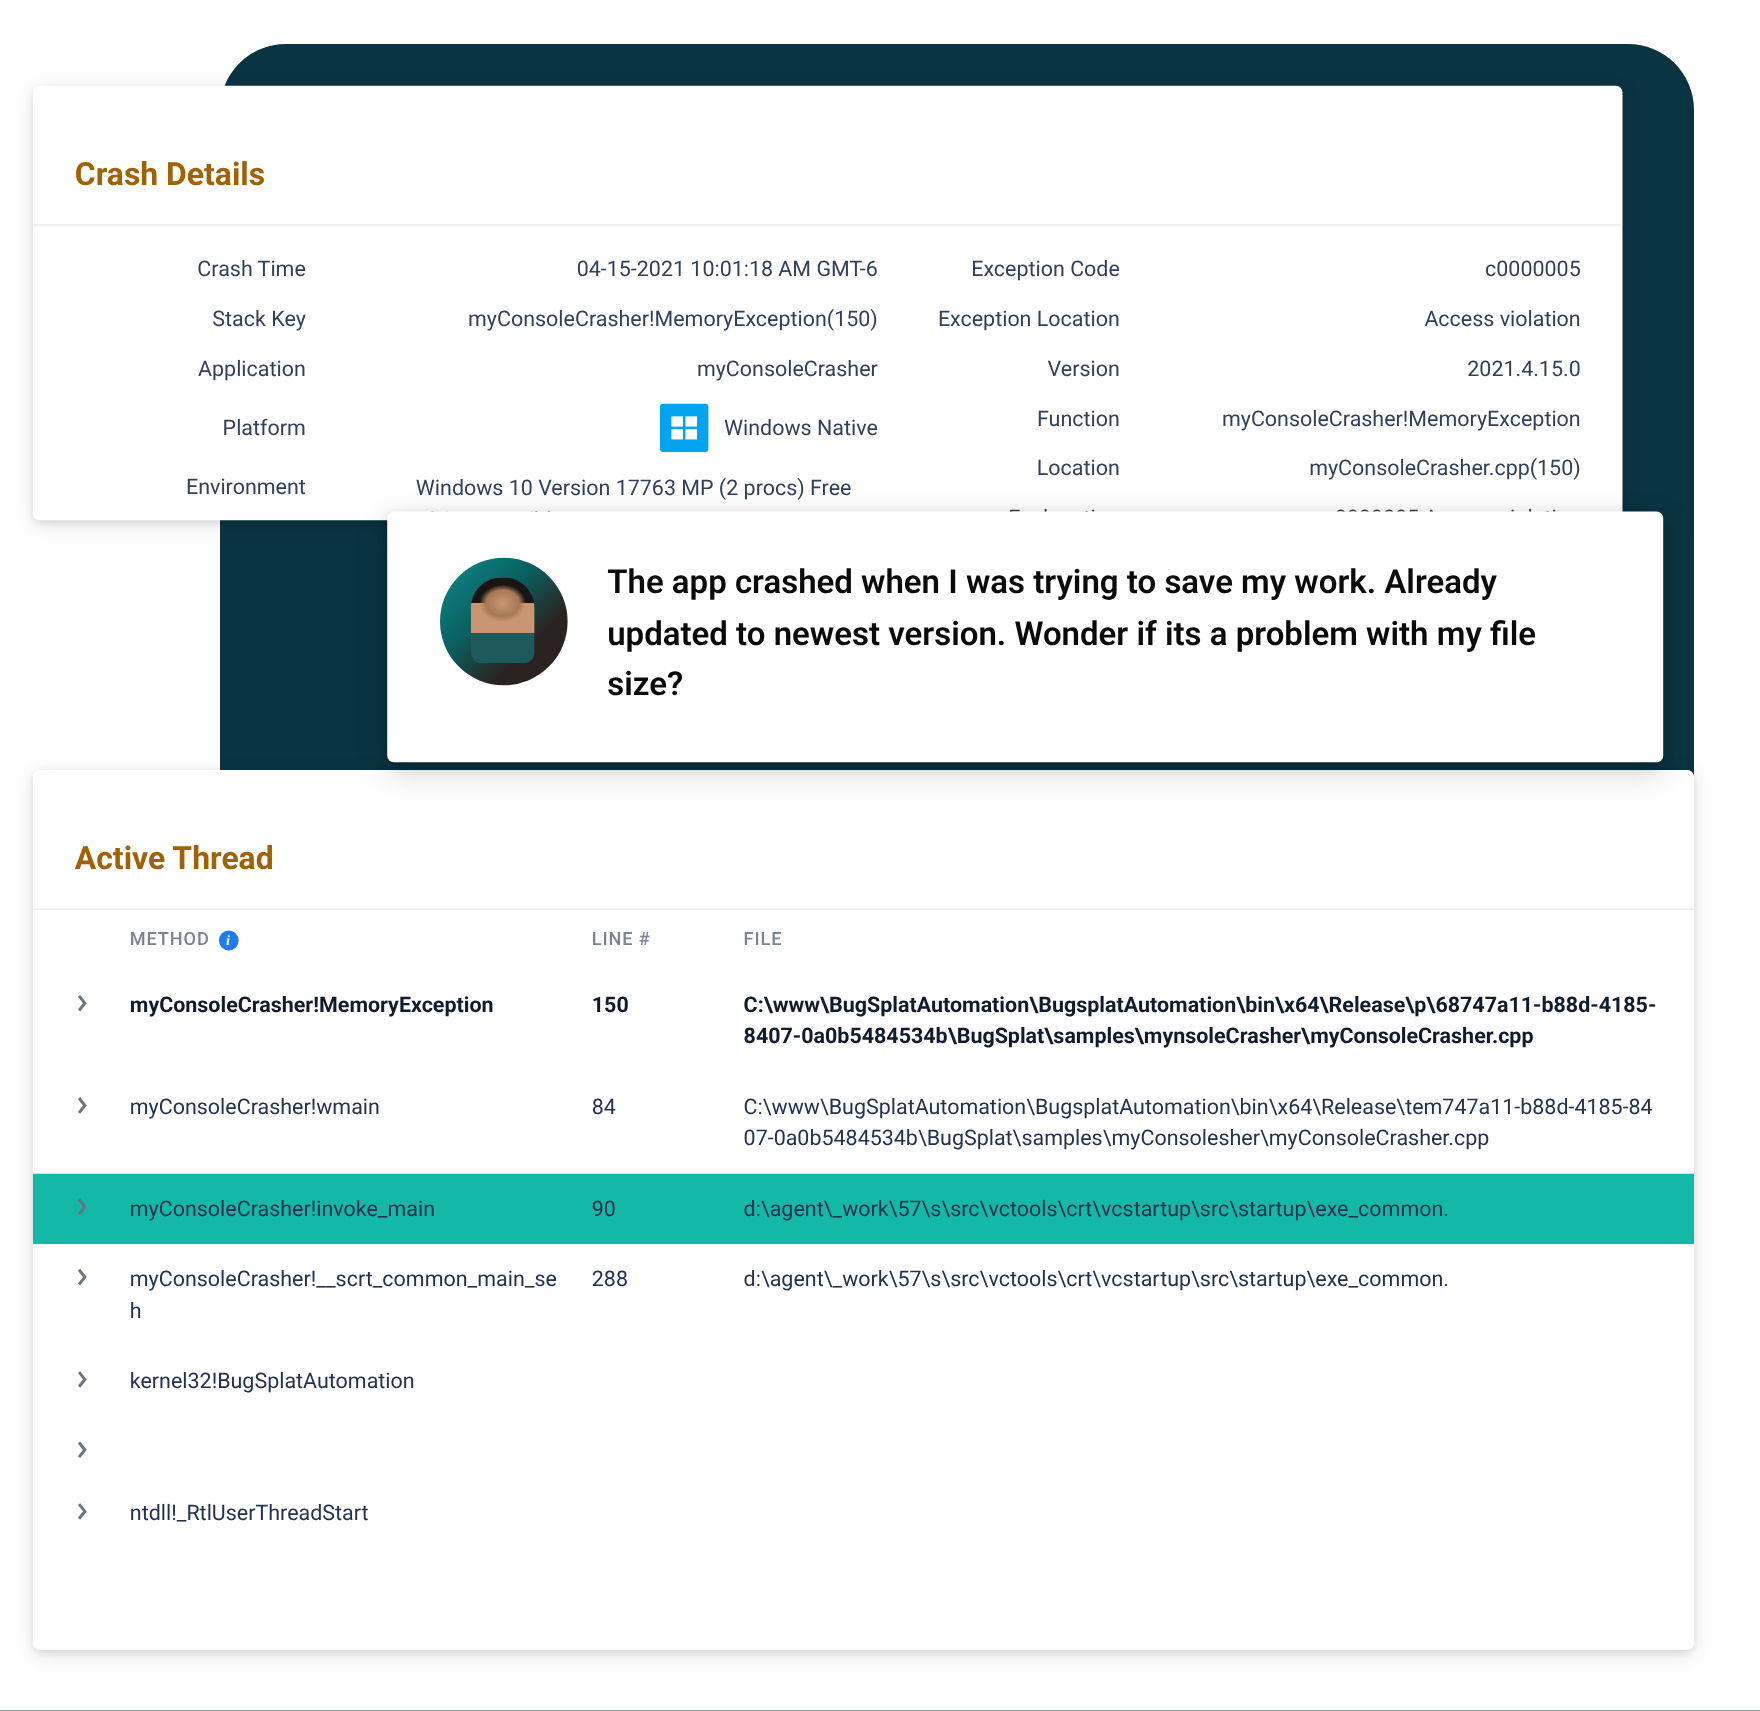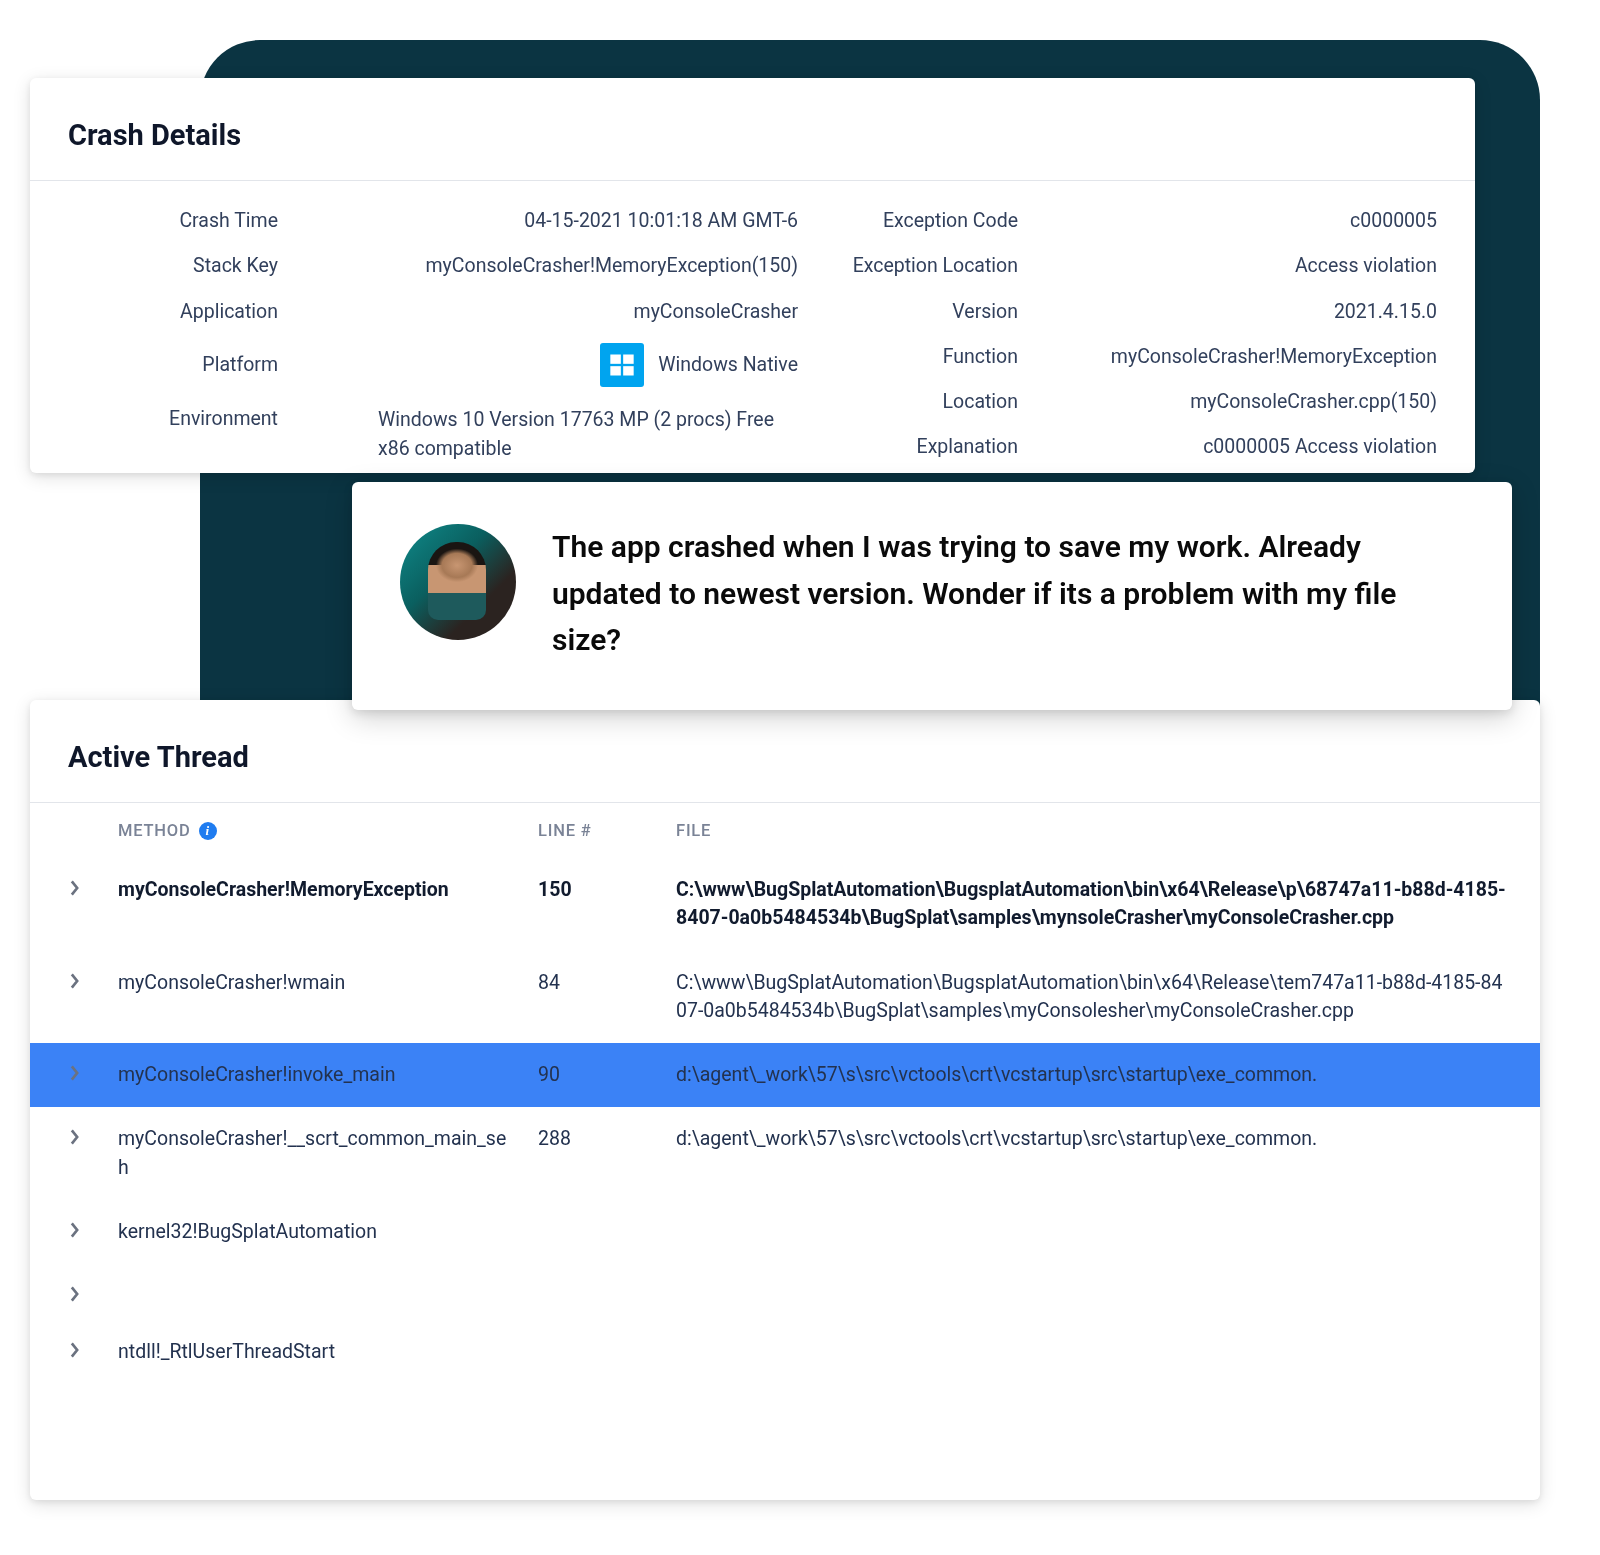--- a/index.html
+++ b/index.html
@@ -29,22 +29,23 @@
     
     .panel-crash {
       top: 78px;
       left: 30px;
       width: 1445px;
       height: 395px;
     }
     .panel-title {
       font-size: 29px;
       font-weight: 700;
-      color: #0f172a;
+      color: #a16207;
       padding: 40px 27px 28px 38px;
+      margin-top: 24px;
     }
     .panel-divider {
       height: 1px;
       background: #e2e5ea;
       width: 100%;
     }
     .details-body {
       display: flex;
       padding: 26px 38px 0 38px;
       font-size: 19.5px;
@@ -78,21 +79,21 @@
       justify-content: center;
       border-radius: 3px;
       flex-shrink: 0;
     }
     .platform-icon svg { width: 28px; height: 28px; }
     .env-text { max-width: 420px; line-height: 1.5; }
 
     
     .comment-card {
       position: absolute;
-      top: 482px;
+      top: 465px;
       left: 352px;
       width: 1160px;
       background: #fff;
       border-radius: 6px;
       box-shadow: 0 8px 28px rgba(0,0,0,0.18), 0 3px 10px rgba(0,0,0,0.1);
       padding: 42px 48px 46px 48px;
       display: flex;
       gap: 36px;
       align-items: flex-start;
       z-index: 5;
@@ -158,21 +159,21 @@
     }
     .thread-rows { display: flex; flex-direction: column; }
     .t-row {
       display: flex;
       align-items: flex-start;
       padding: 18px 20px 18px 0;
       font-size: 19.5px;
       color: #23324f;
       line-height: 1.45;
     }
-    .t-row.highlight { background: #3b82f6; }
+    .t-row.highlight { background: #14b8a6; }
     .t-expander {
       width: 88px;
       flex-shrink: 0;
       display: flex;
       justify-content: center;
       padding-top: 4px;
       color: #6b7280;
       cursor: pointer;
     }
     .t-expander svg { width: 11px; height: 16px; }

